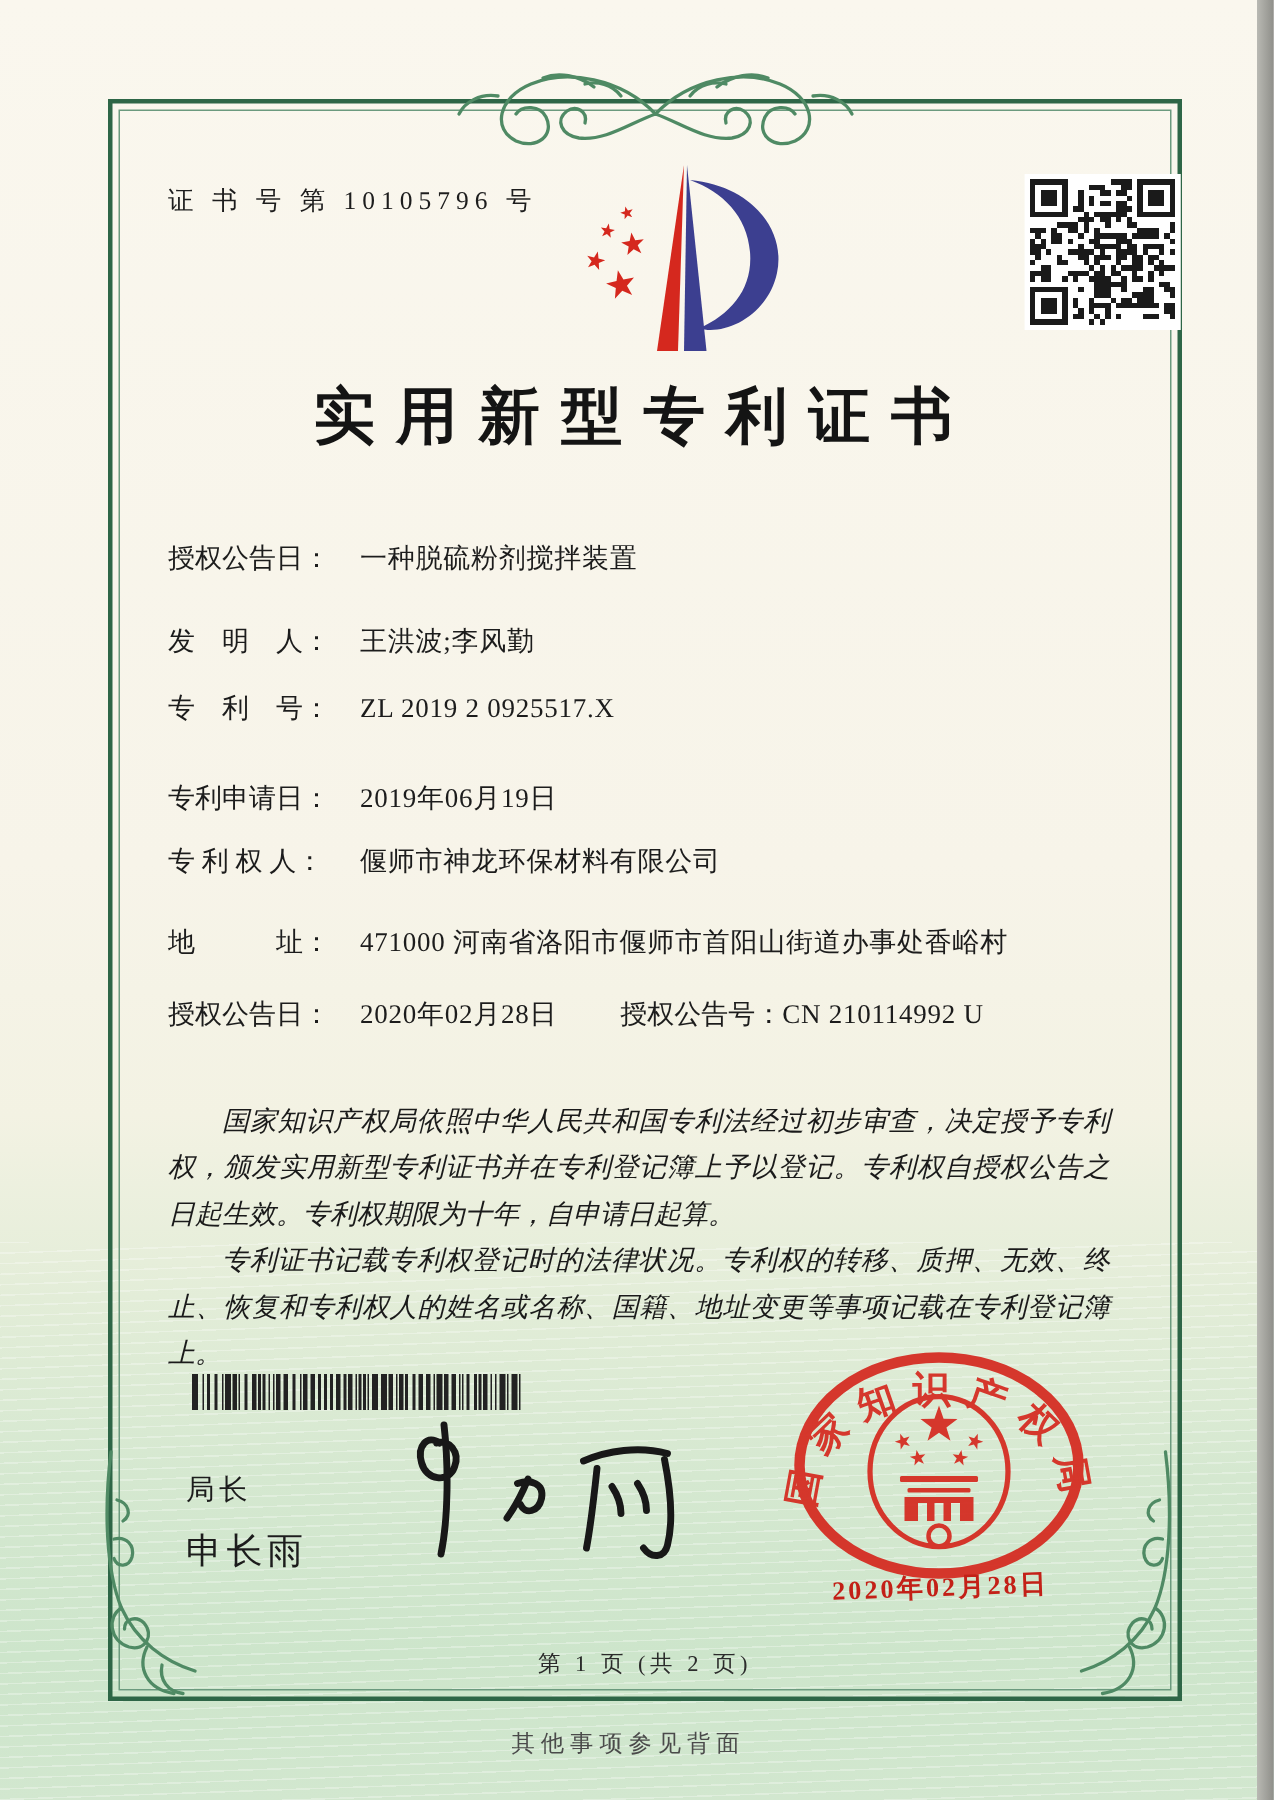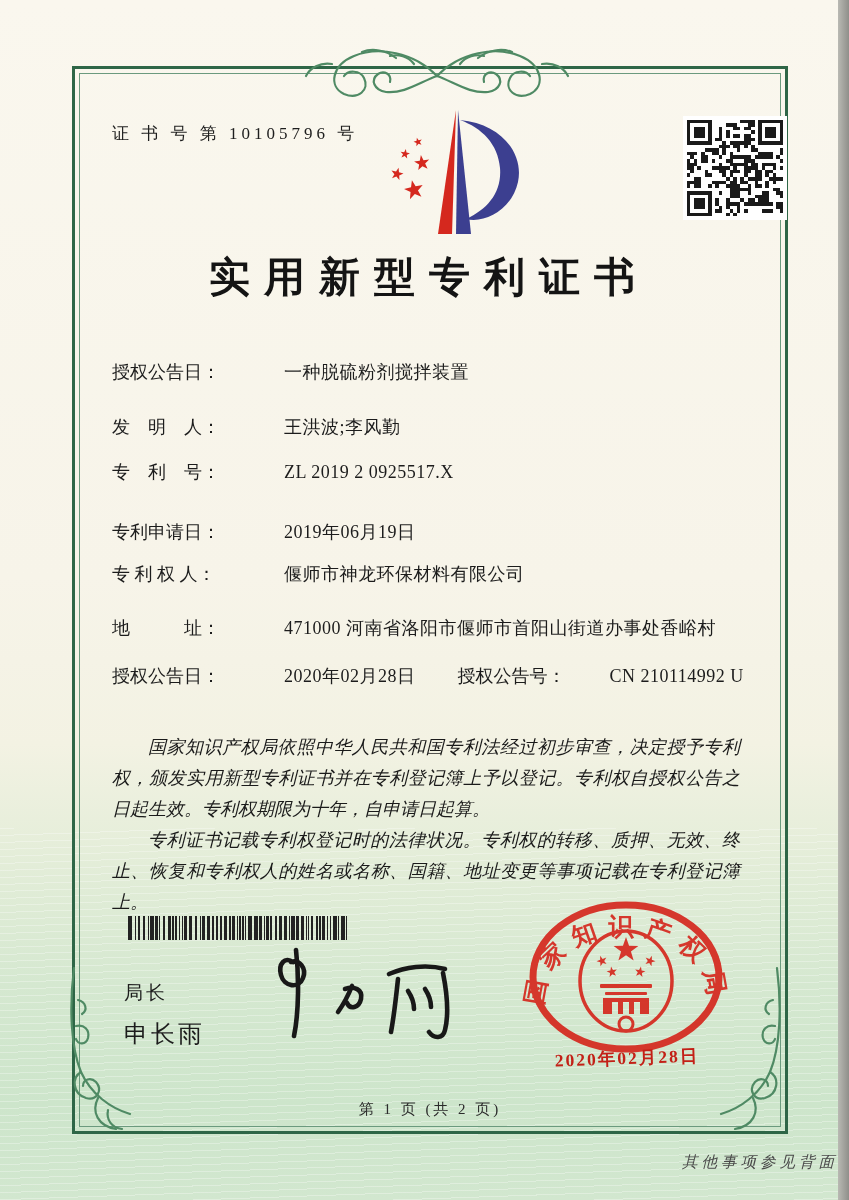--- a/index.html
+++ b/index.html
@@ -12,36 +12,36 @@
     background:repeating-linear-gradient(178deg,rgba(255,255,255,.55) 0 1px,rgba(255,255,255,0) 1px 7px);}
   .frame{position:absolute;left:72px;top:66px;right:61px;bottom:66px;border:3px solid #2e6647;}
   .frame-inner{position:absolute;inset:4px;border:1px solid #6b9a7e;}
   .cert-no{position:absolute;left:112px;top:122px;font-size:17px;letter-spacing:4px;color:#1d1d1d;}
   .qr{position:absolute;left:683px;top:116px;width:104px;height:104px;background:#fdfdfb;}
   .logo{position:absolute;left:372px;top:106px;width:160px;height:135px;}
   .title{position:absolute;left:0;right:11px;top:250px;text-align:center;font-size:41px;
     font-weight:600;letter-spacing:14px;color:#141414;padding-left:20px;}
   .row{position:absolute;left:112px;font-size:18px;white-space:nowrap;color:#1c1c1c;}
   .row .lbl{display:inline-block;width:128px;}
-  .row .val{letter-spacing:.5px;margin-left:44px;}
+  .row .val{letter-spacing:.5px;}
   .grant2{margin-left:42px;margin-top:46px;}
   .body-text{position:absolute;left:112px;width:628px;top:732px;font-size:18px;line-height:31px;
     text-align:justify;color:#1a1a1a;}
   .body-text p{margin:0;text-indent:2em;font-style:italic;}
   .barcode{position:absolute;left:128px;top:916px;width:222px;height:24px;}
   .officer-title{position:absolute;left:124px;top:980px;font-size:19px;letter-spacing:3px;color:#1c1c1c;text-align:right;}
   .officer-name{position:absolute;left:124px;top:1018px;font-size:24px;letter-spacing:3px;color:#1c1c1c;}
   .signature{position:absolute;left:255px;top:942px;width:215px;height:108px;}
   .seal{position:absolute;left:508px;top:884px;width:238px;height:182px;opacity:.92;}
   .seal-date{position:absolute;left:508px;top:1046px;width:238px;text-align:center;font-size:17.5px;
     font-weight:600;letter-spacing:2px;color:#c32017;transform:rotate(-2deg);}
   .page-indicator{position:absolute;left:72px;right:61px;top:1100px;text-align:center;
     font-size:15px;letter-spacing:3px;color:#2b2b2b;}
-  .footer-note{position:absolute;left:0;right:11px;top:1152px;text-align:right;font-size:15.5px;
-    letter-spacing:4px;color:#4a4a4a;font-style:italic;}
+  .footer-note{position:absolute;left:0;right:11px;top:1152px;text-align:center;font-size:15.5px;
+    letter-spacing:4px;color:#4a4a4a;}
   .flourish-top{position:absolute;left:292px;top:42px;width:290px;height:64px;}
   .flourish-bl{position:absolute;left:58px;top:966px;width:85px;height:168px;}
   .flourish-br{position:absolute;left:708px;top:966px;width:85px;height:168px;transform:scaleX(-1);}
   svg{display:block;}
 </style>
 </head>
 <body>
 
 <div class="canvas">
 

